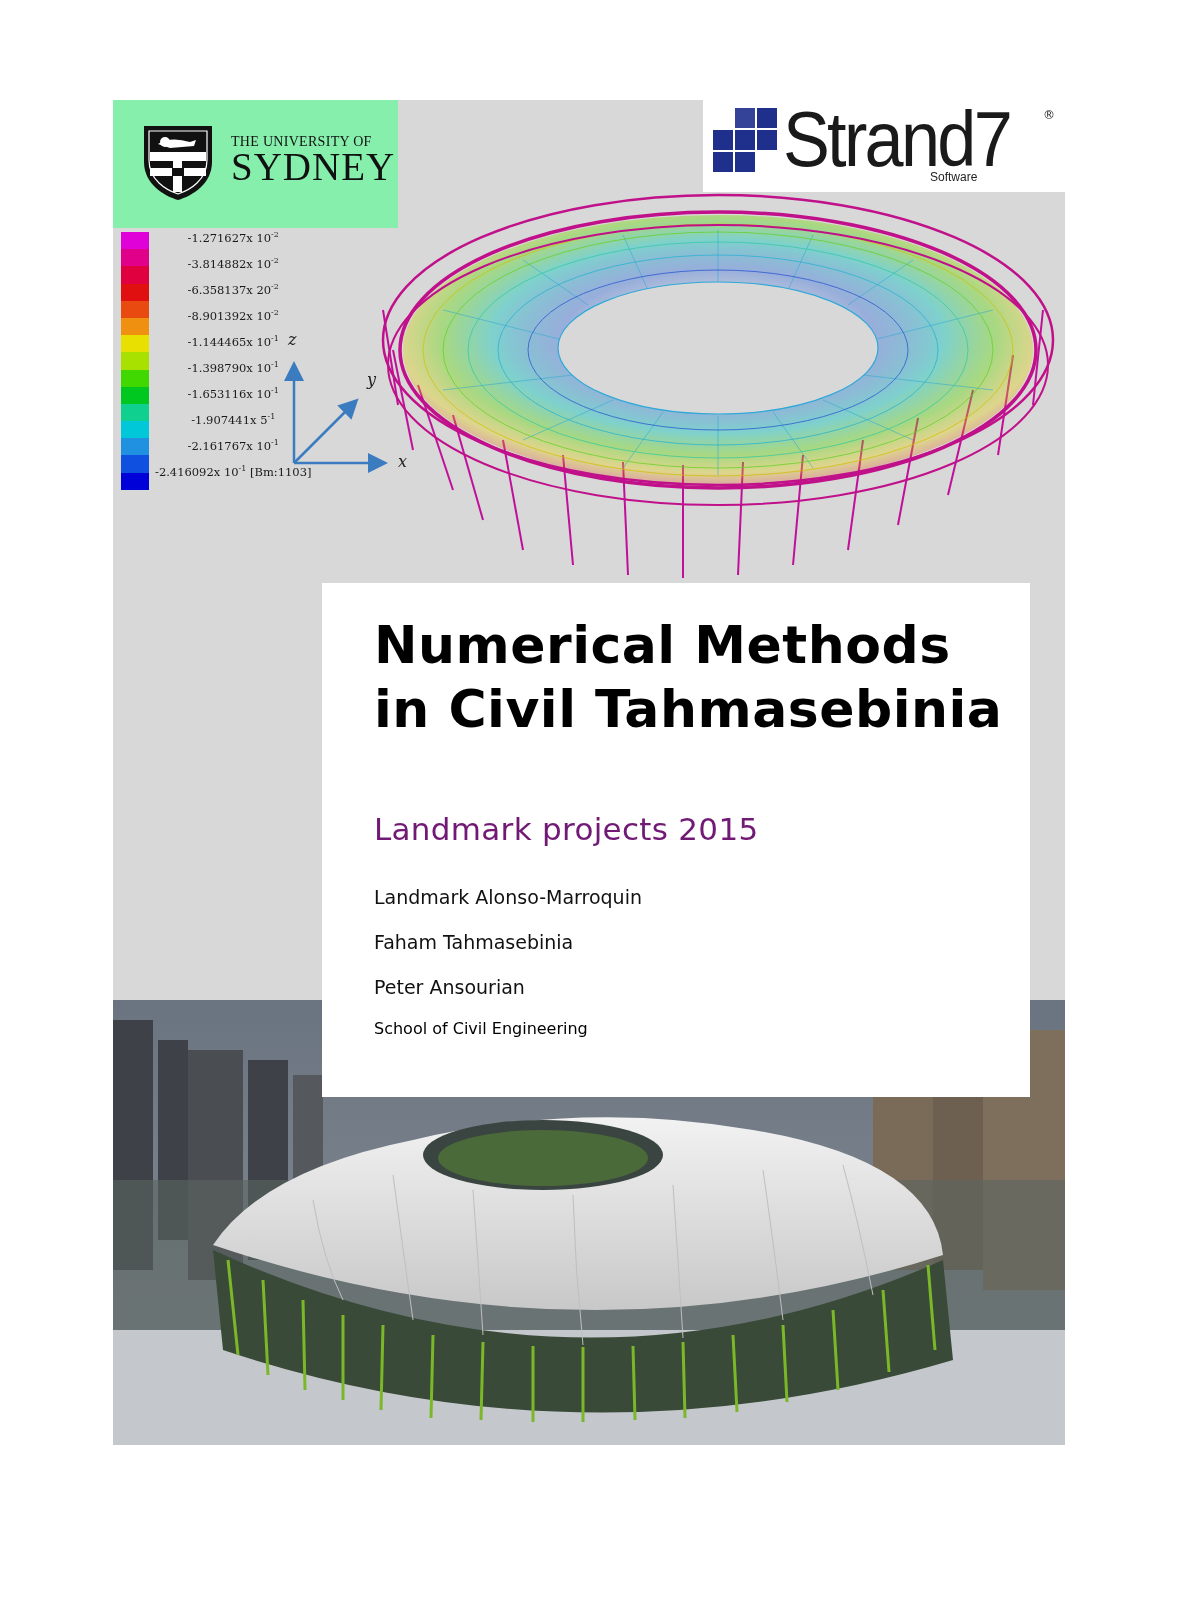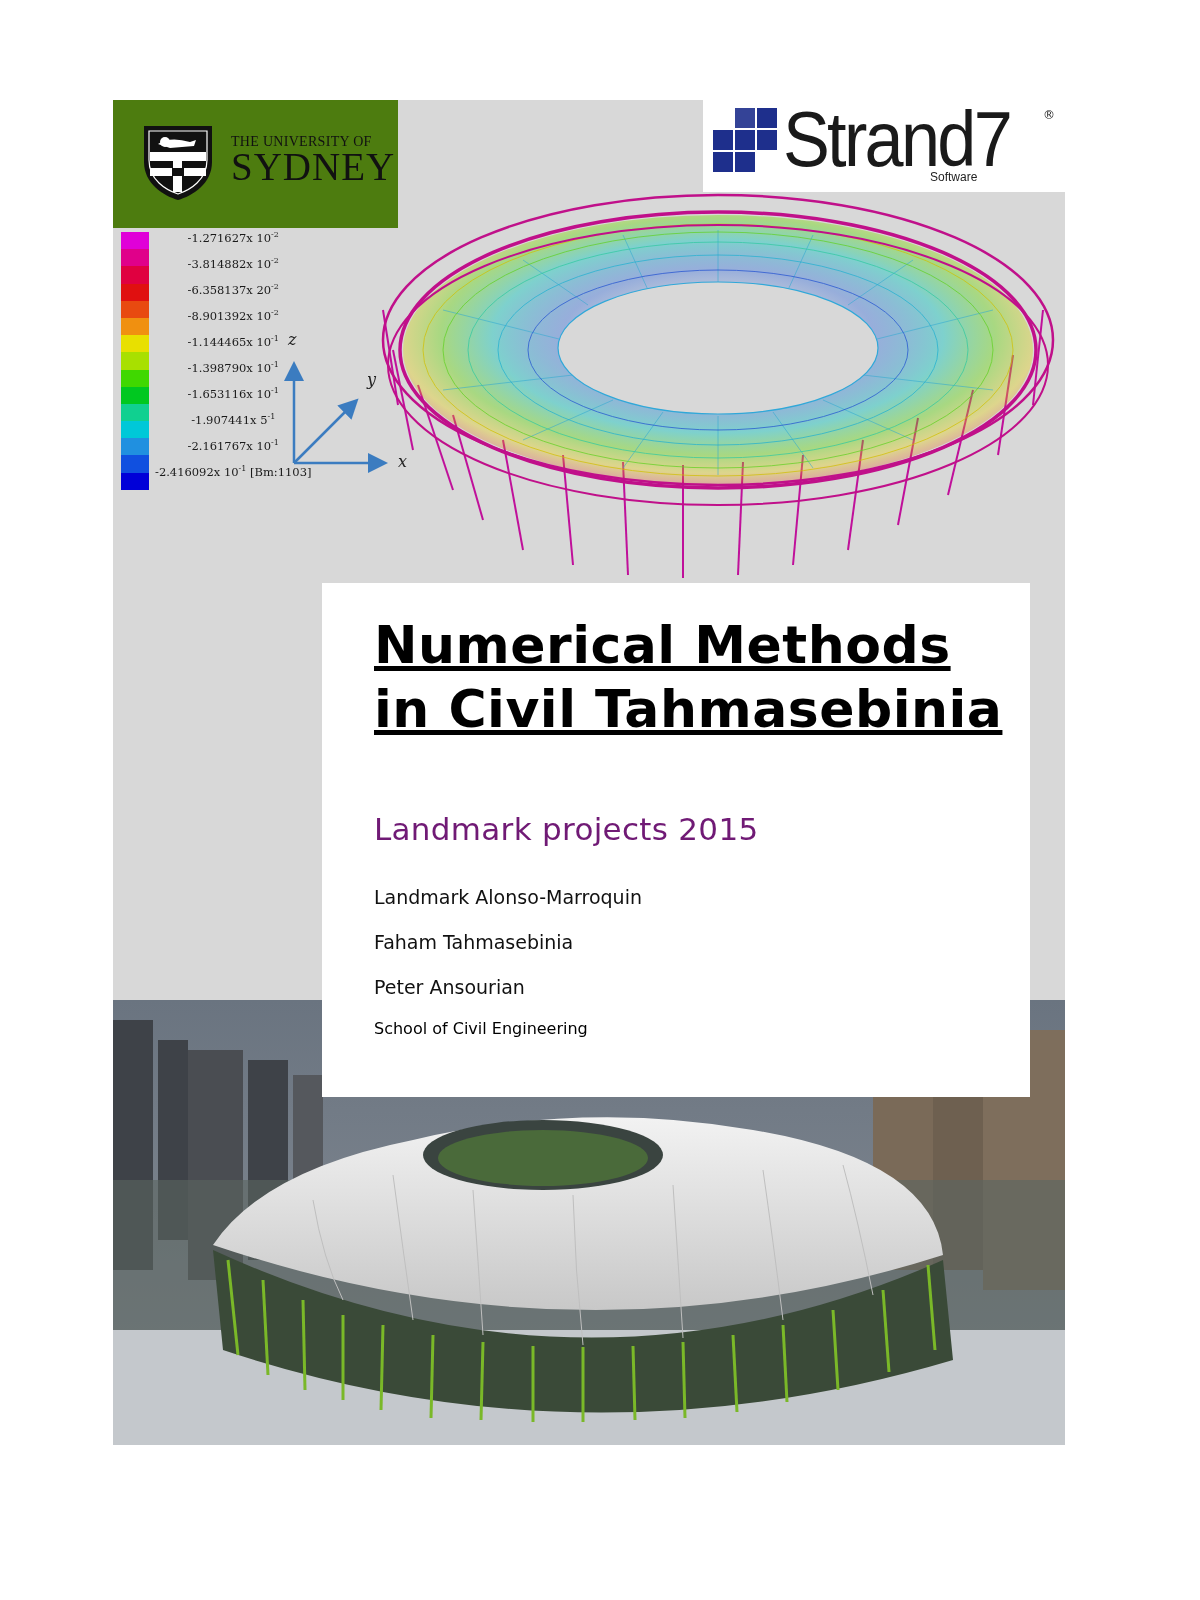--- a/index.html
+++ b/index.html
@@ -1,20 +1,20 @@
 <!DOCTYPE html>
 <html><head>
 <meta charset="utf-8">
 <style>
   html, body { margin: 0; padding: 0; background: #ffffff; }
   body { width: 1200px; height: 1600px; position: relative; overflow: hidden; font-family: "DejaVu Sans", sans-serif; }
   .cover { position: absolute; left: 113px; top: 100px; width: 952px; height: 1345px; background: #d8d8d8; overflow: hidden; }
 
   
-  .usyd-box { position: absolute; left: 0; top: 0; width: 285px; height: 128px; background: #4d7c0f; }
+  .usyd-box { position: absolute; left: 0; top: 0; width: 285px; height: 128px; background: #86efac; }
   .usyd-crest { position: absolute; left: 27px; top: 22px; width: 76px; height: 80px; }
   .usyd-text { position: absolute; left: 118px; top: 34px; font-family: "Liberation Serif", serif; color: #111; }
   .usyd-line1 { font-size: 14px; letter-spacing: 0.3px; line-height: 16px; display: block; }
   .usyd-line2 { font-size: 39px; letter-spacing: 1px; line-height: 34px; display: block; }
 
   .strand-box { position: absolute; left: 590px; top: 0; width: 362px; height: 92px; background: #ffffff; }
   .strand-squares { position: absolute; left: 10px; top: 8px; width: 66px; height: 66px; }
   .strand-word { position: absolute; left: 80px; top: -6px; font-family: "Liberation Sans", sans-serif; font-size: 78px; letter-spacing: -3px; color: #1a1a1a; line-height: 90px; transform: scaleX(0.9); transform-origin: left top; }
   .strand-sub { position: absolute; left: 227px; top: 70px; font-family: "Liberation Sans", sans-serif; font-size: 12px; color: #222; }
   .strand-reg { position: absolute; left: 340px; top: 8px; font-size: 12px; color: #222; }
@@ -27,21 +27,21 @@
   .legend-label { height: 26px; line-height: 26px; white-space: nowrap; }
   .legend-label sup { font-size: 8px; }
 
   .axes { position: absolute; left: 170px; top: 228px; width: 140px; height: 150px; }
   .axis-label { position: absolute; font-family: "DejaVu Serif", serif; font-style: italic; font-size: 16px; color: #222; }
 
   .model { position: absolute; left: 260px; top: 90px; width: 690px; height: 390px; }
 
   
   .title-box { position: absolute; left: 209px; top: 483px; width: 708px; height: 514px; background: #ffffff; z-index: 3; }
-  .title { position: absolute; left: 52px; top: 30px; font-family: "DejaVu Sans", sans-serif; font-weight: bold; font-size: 52px; line-height: 64px; color: #000; letter-spacing: 0.5px; text-decoration: underline; }
+  .title { position: absolute; left: 52px; top: 30px; font-family: "DejaVu Sans", sans-serif; font-weight: bold; font-size: 52px; line-height: 64px; color: #000; letter-spacing: 0.5px; }
   .title span { display: block; }
   .subtitle { position: absolute; left: 52px; top: 228px; font-size: 31px; color: #701a75; letter-spacing: 0.3px; }
   .author { position: absolute; left: 52px; font-size: 19px; color: #111; }
   .school { position: absolute; left: 52px; top: 436px; font-size: 16px; color: #000; }
 
   
   .photo { position: absolute; left: 0; top: 900px; width: 952px; height: 445px; overflow: hidden; }
 </style>
 </head>
 <body>

